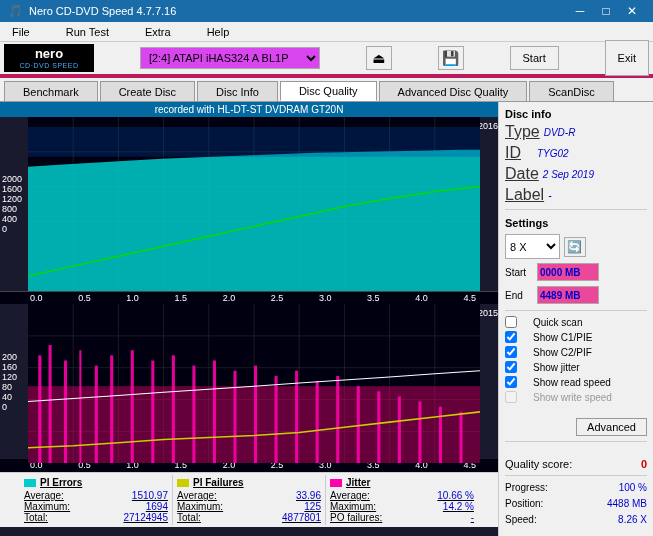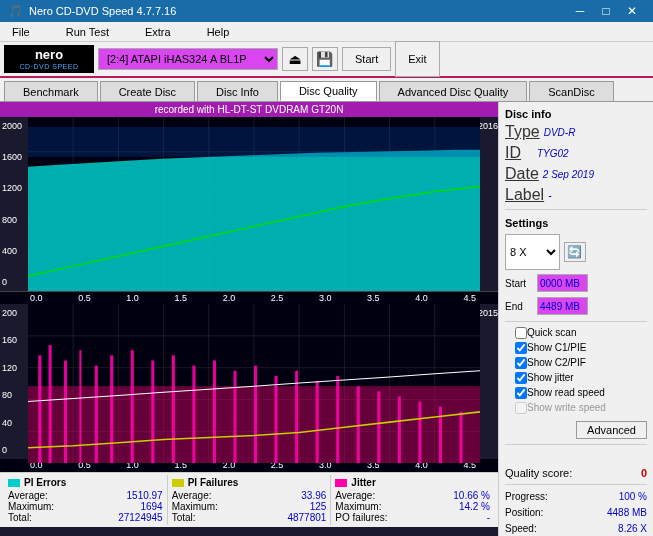--- a/index.html
+++ b/index.html
@@ -10,79 +10,79 @@
     .titlebar-left { display: flex; align-items: center; gap: 6px; }
     .titlebar-title { font-size: 11px; }
     .titlebar-controls { display: flex; gap: 0; }
     .titlebar-btn { width: 26px; height: 20px; background: #1a6ca8; color: white; border: none; cursor: pointer; font-size: 12px; display: flex; align-items: center; justify-content: center; }
 
     
     .menubar { background: #f0f0f0; height: 20px; display: flex; align-items: center; padding: 0 4px; border-bottom: 1px solid #ccc; gap: 20px; }
     .menu-item { padding: 2px 8px; font-size: 11px; cursor: pointer; color: #000; }
 
     
-    .toolbar { background: #f0f0f0; height: 36px; display: flex; align-items: center; padding: 2px 4px; border-bottom: 2px solid #be185d; gap: 4px; }
+    .toolbar { background: #f0f0f0; height: 36px; display: flex; align-items: center; padding: 2px 4px; border-bottom: 4px solid #be185d; gap: 4px; justify-content: space-between; }
     .toolbar-logo { width: 90px; height: 28px; background: #000; display: flex; align-items: center; justify-content: center; padding: 2px; }
     .logo-text { color: white; font-size: 14px; font-weight: bold; font-family: Arial; line-height: 1; }
     .logo-sub { color: #00aaff; font-size: 7px; letter-spacing: 1px; }
     .drive-select { height: 22px; border: 1px solid #aaa; background: #d946ef; font-size: 11px; padding: 1px 4px; min-width: 180px; }
     .toolbar-icon-btn { width: 26px; height: 24px; border: 1px solid #aaa; background: #f0f0f0; cursor: pointer; display: flex; align-items: center; justify-content: center; font-size: 14px; }
     .start-btn { height: 24px; padding: 0 12px; background: #f0f0f0; border: 1px solid #aaa; cursor: pointer; font-size: 11px; }
     .exit-btn { height: 36px; padding: 0 12px; background: #f0f0f0; border: 1px solid #aaa; cursor: pointer; font-size: 11px; }
 
     
     .tabbar { background: #f0f0f0; height: 24px; display: flex; align-items: flex-end; padding: 0 4px; border-bottom: 1px solid #999; }
     .tab { padding: 3px 18px; font-size: 11px; cursor: pointer; border: 1px solid #999; border-bottom: none; background: #ddd; margin-right: 2px; height: 20px; display: flex; align-items: center; }
     .tab.active { background: white; border-bottom: 1px solid white; z-index: 1; }
 
     
     .main { display: flex; height: calc(536px - 22px - 20px - 36px - 24px); background: white; }
 
     
     .chart-area { flex: 1; background: #1a1a2e; position: relative; overflow: hidden; }
-    .chart-title { color: white; font-size: 10px; text-align: center; padding: 2px; background: #a21caf; }
+    .chart-title { color: white; font-size: 10px; text-align: center; padding: 2px; background: #0369a1; }
     
     
     .chart-top { height: 175px; position: relative; background: #1a1a2e; border-bottom: 1px solid #444; }
     
     .chart-bottom { height: 155px; position: relative; background: #1a1a2e; }
     
     .chart-svg { position: absolute; top: 0; left: 0; }
     
     
-    .yaxis-left { position: absolute; left: 0; top: 0; display: flex; flex-direction: column; justify-content: space-between; color: white; font-size: 9px; padding: 4px 2px; height: 100%; }
+    .yaxis-left { position: absolute; left: 0; top: 0; display: flex; flex-direction: column; justify-content: center; color: white; font-size: 9px; padding: 4px 2px; height: 100%; }
     
     .yaxis-right { position: absolute; right: 2px; top: 0; display: flex; flex-direction: row; justify-content: space-between; color: white; font-size: 9px; padding: 4px 0; height: 100%; text-align: right; }
     
     
     .xaxis { display: flex; justify-content: space-between; padding: 1px 22px 0 30px; background: #1a1a2e; color: white; font-size: 9px; }
     
     
-    .legend { background: #f0f0f0; display: flex; border-top: 1px solid #ccc; padding: 2px 4px; gap: 0; }
+    .legend { background: #f0f0f0; display: flex; border-top: 1px solid #ccc; padding: 2px 20px; gap: 0; text-decoration: underline; }
     .legend-section { flex: 1; padding: 2px 4px; border-right: 1px solid #ccc; }
     .legend-section:last-child { border-right: none; }
     .legend-header { display: flex; align-items: center; gap: 4px; margin-bottom: 2px; }
     .legend-color { width: 12px; height: 8px; display: inline-block; }
     .legend-label { font-size: 10px; font-weight: bold; }
     .legend-row { display: flex; justify-content: space-between; font-size: 10px; }
     .legend-val { font-size: 10px; color: #0000cc; }
 
     
     .right-panel { width: 155px; background: #f0f0f0; border-left: 1px solid #ccc; padding: 4px 6px; display: flex; flex-direction: column; gap: 3px; overflow: hidden; }
     .section-label { font-weight: bold; font-size: 11px; color: #000; margin-top: 2px; }
     .info-row { display: flex; gap: 4px; align-items: center; }
     .info-key { font-size: 16px; color: #333; min-width: 28px; text-decoration: underline; }
     .info-val { font-size: 10px; color: #0000cc; font-weight: normal; font-style: italic; }
     .settings-row { display: flex; align-items: center; gap: 4px; margin-top: 2px; }
-    .settings-select { height: 36px; border: 1px solid #aaa; background: white; font-size: 11px; width: 55px; }
-    .input-field { height: 18px; border: 1px solid #aaa; background: #d946ef; font-size: 10px; width: 51px; padding: 0 2px; color: #0000cc; }
-    .checkbox-row { display: flex; gap: 0; font-size: 10px; margin-left: 10px; }
+    .settings-select { height: 25px; border: 1px solid #aaa; background: white; font-size: 11px; width: 55px; }
+    .input-field { height: 18px; border: 1px solid #aaa; background: #ec4899; font-size: 10px; width: 62px; padding: 0 2px; color: #0000cc; font-weight: bold; }
+    .checkbox-row { display: flex; align-items: center; gap: 16px; font-size: 10px; }
     .checkbox-row input[type=checkbox] { width: 12px; height: 12px; }
     .advanced-btn { background: #f0f0f0; border: 1px solid #999; padding: 2px 10px; font-size: 11px; cursor: pointer; text-align: center; margin-top: 2px; }
-    .quality-row { display: flex; justify-content: space-between; align-items: center; font-size: 11px; margin-top: 17px; }
+    .quality-row { display: flex; justify-content: space-between; align-items: center; font-size: 11px; margin-top: 11px; }
     .quality-val { color: #cc0000; font-weight: bold; font-size: 11px; }
     .divider { border-top: 1px solid #ccc; margin: 2px 0; }
     .progress-row { display: flex; justify-content: space-between; font-size: 10px; margin: 1px 0; }
     .progress-val { color: #0000cc; }
     
     .refresh-icon-btn { width: 22px; height: 20px; border: 1px solid #aaa; background: #f0f0f0; cursor: pointer; font-size: 12px; display: flex; align-items: center; justify-content: center; }
     
     .field-row { display: flex; align-items: center; gap: 4px; margin: 1px 0; }
     .field-label { font-size: 10px; min-width: 28px; }
   </style>
@@ -401,21 +401,21 @@
     </div>
     <div class="checkbox-row">
       <input type="checkbox" checked="" style="">
       <span>Show read speed</span>
     </div>
     <div class="checkbox-row">
       <input type="checkbox" disabled="" style="">
       <span style="color:#999;">Show write speed</span>
     </div>
 
-    <div style="display:flex;justify-content:flex-end;margin-top:2px;align-items:flex-end;">
+    <div style="display:flex;justify-content:flex-end;margin-top:10px;align-items:flex-end;">
       <button class="advanced-btn">Advanced</button>
     </div>
 
     <div class="divider"></div>
 
     <div class="quality-row">
       <span>Quality score:</span>
       <span class="quality-val">0</span>
     </div>
 

